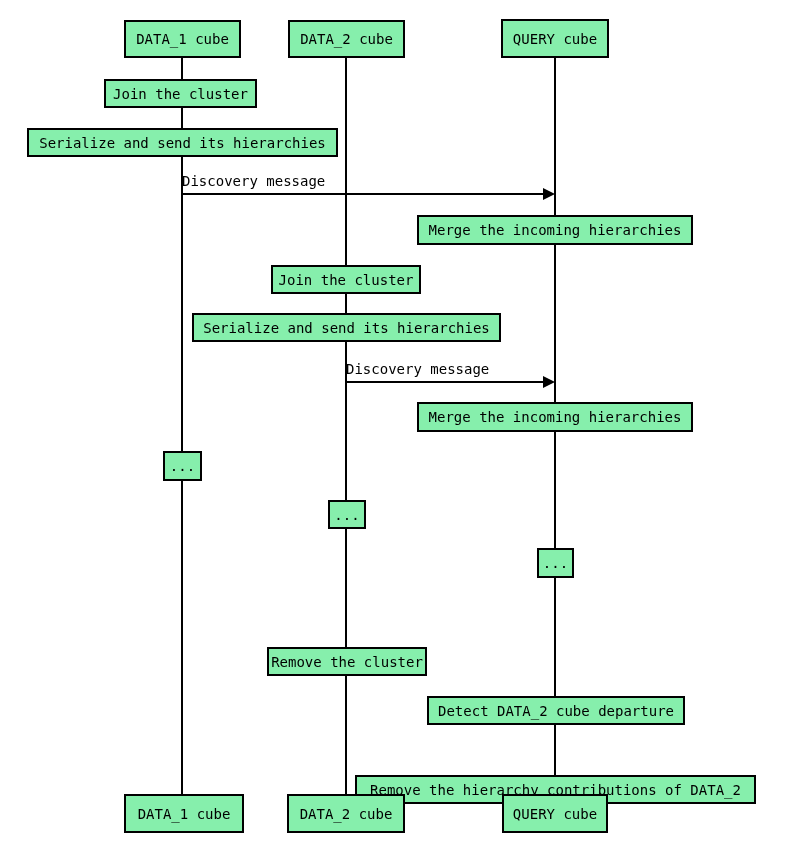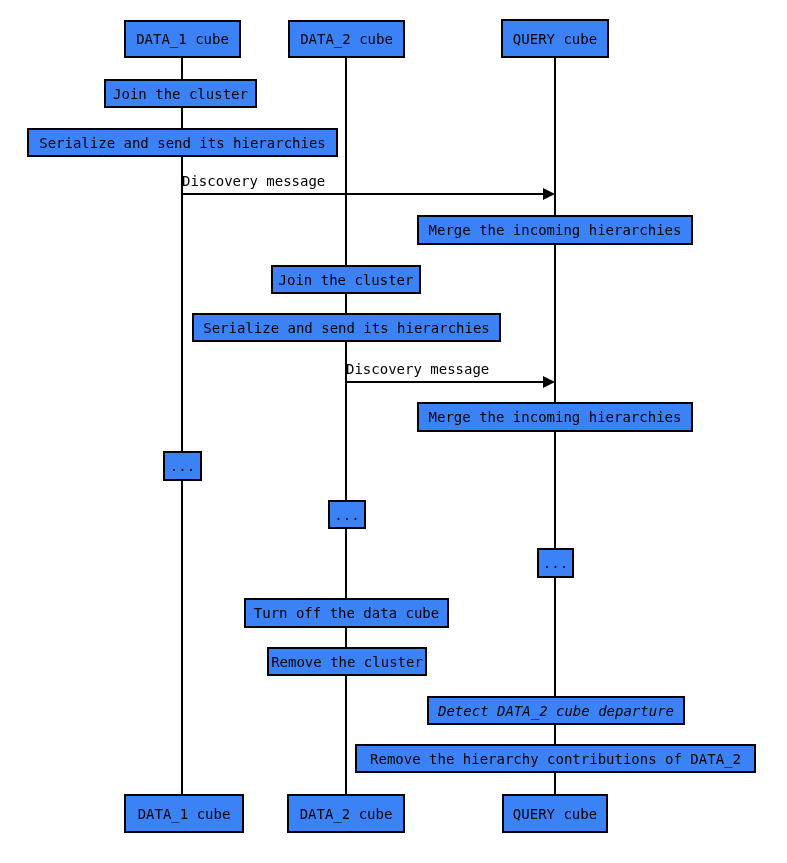--- a/index.html
+++ b/index.html
@@ -20,21 +20,21 @@
   .lifeline {
     position: absolute;
     width: 2px;
     background: #000000;
     z-index: 1;
   }
   .node {
     position: absolute;
     box-sizing: border-box;
     border: 2px solid #000000;
-    background: #3b82f6;
+    background: #86efac;
     display: flex;
     align-items: center;
     justify-content: center;
     white-space: nowrap;
     z-index: 2;
     text-align: right;
   }
   .msg-line {
     position: absolute;
     height: 2px;
@@ -86,22 +86,21 @@
   <div class="msg-label" style="left:346px; top:360px; width:209px;">Discovery message</div>
   <div class="msg-line" style="left:346px; top:381px; width:197px;"></div>
   <div class="msg-head" style="left:543px; top:376px;"></div>
 
   <div class="node" style="left:417px; top:402px; width:276px; height:30px;">Merge the incoming hierarchies</div>
 
   <div class="node" style="left:163px; top:451px; width:39px; height:30px;">...</div>
   <div class="node" style="left:328px; top:500px; width:38px; height:29px;">...</div>
   <div class="node" style="left:537px; top:548px; width:37px; height:30px;">...</div>
 
-  <div class="node" style="left:244px; top:598px; width:205px; height:30px;">Turn off the data cube</div>
   <div class="node" style="left:267px; top:647px; width:160px; height:29px;">Remove the cluster</div>
-  <div class="node" style="left:427px; top:696px; width:258px; height:29px;font-style:italic;">Detect DATA_2 cube departure</div>
-  <div class="node" style="left:355px; top:744px; width:401px; height:29px;">Remove the hierarchy contributions of DATA_2</div>
+  <div class="node" style="left:427px; top:696px; width:258px; height:29px;">Detect DATA_2 cube departure</div>
+  <div class="node" style="left:355px; top:775px; width:401px; height:29px;">Remove the hierarchy contributions of DATA_2</div>
 
   <div class="node" style="left:124px; top:794px; width:120px; height:39px;">DATA_1 cube</div>
   <div class="node" style="left:287px; top:794px; width:118px; height:39px;">DATA_2 cube</div>
   <div class="node" style="left:502px; top:794px; width:106px; height:39px;">QUERY cube</div>
 
 </div>
 
 </body></html>

